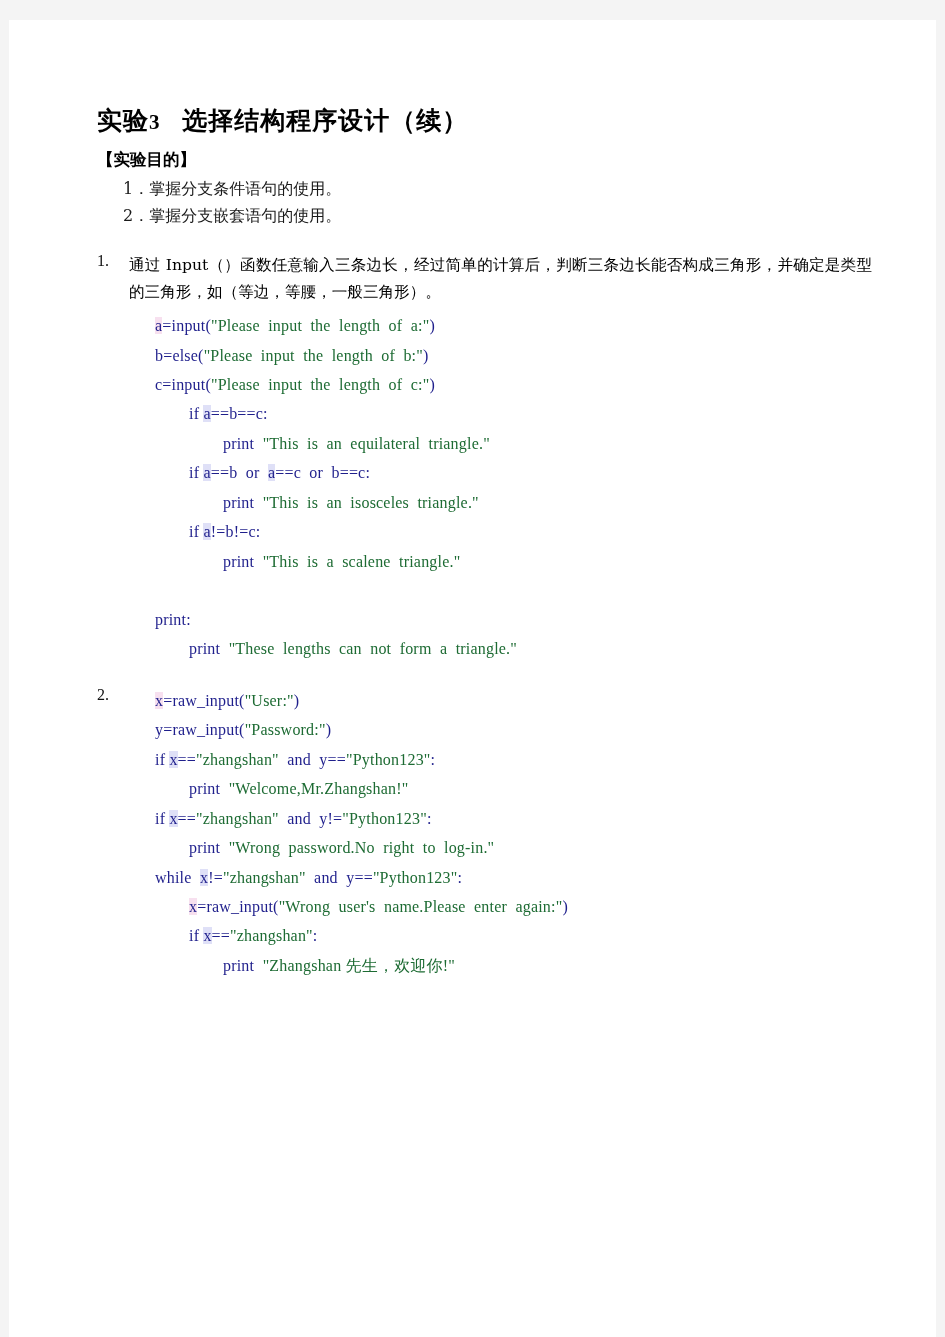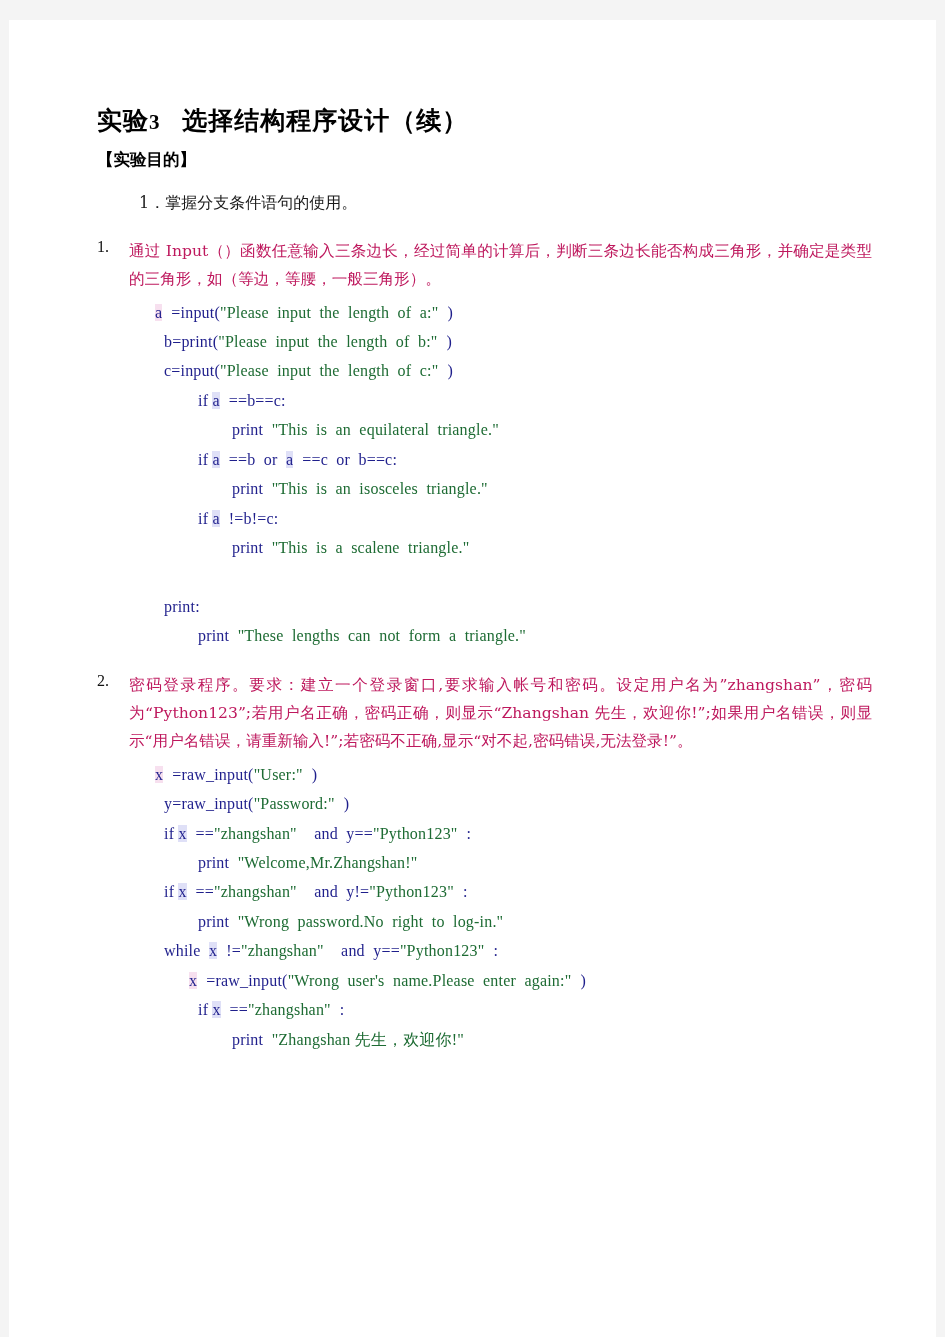--- a/index.html
+++ b/index.html
@@ -48,21 +48,21 @@
   .sec-head {
     font-weight: bold;
     font-size: 16.5px;
     color: #000;
     margin: 6px 0 2px 0;
     line-height: 1.55;
   }
 
   
   .obj-list {
-    margin: 16px;
+    margin: 0;
     padding: 0;
     list-style: none;
   }
   .obj-item {
     font-size: 16px;
     line-height: 1.72;
     padding-left: 26px;
     color: #1a1a1a;
     font-family: "DejaVu Serif", "Liberation Serif", serif;
   }
@@ -80,21 +80,21 @@
     font-size: 16px;
     color: #111;
   }
   .problem-body {
     padding-left: 32px;
   }
   .problem-text {
     font-size: 15.6px;
     line-height: 1.78;
     text-align: justify;
-    color: #be185d;
+    color: #000000;
     font-family: "DejaVu Serif", "Liberation Serif", serif;
     margin: 0;
     text-indent: 0;
   }
 
   
   .code-block {
     margin: 4px 0 0 0;
     padding-left: 26px;
   }
@@ -104,67 +104,67 @@
     white-space: pre;
     color: #1f1f8c;
     font-family: "Liberation Serif", "DejaVu Serif", serif;
     letter-spacing: 0.2px;
   }
   .ind1 { padding-left: 0px; }
   .ind2 { padding-left: 34px; }
   .ind3 { padding-left: 68px; }
   .blankline { height: 29px; }
 
-  .kw   { color: #1f1f8c; padding-left: 9px; }
+  .kw   { color: #1f1f8c; }
   .str  { color: #1d6b33; }
   .id   { color: #1f1f8c; background: #dfe0f7; }
   .idp  { color: #1f1f8c; background: #f7e0ef; }
 </style>
 </head>
 <body>
 
 <div class="page">
   <div class="content">
 
     <h1 class="doc-title">
       <span>实验</span><span class="num">3</span>&nbsp;&nbsp;&nbsp;<span>选择结构程序设计（续）</span>
     </h1>
 
     <div class="sec-head">【实验目的】</div>
 
     <ul class="obj-list">
       <li class="obj-item">1．掌握分支条件语句的使用。</li>
+      <li class="obj-item">2．掌握分支嵌套语句的使用。</li>
     </ul>
 
 
     <div id="problems-container">
         <div class="problem">
           <div class="problem-marker">1.</div>
           <div class="problem-body">
             <p class="problem-text">通过 Input（）函数任意输入三条边长，经过简单的计算后，判断三条边长能否构成三角形，并确定是类型的三角形，如（等边，等腰，一般三角形）。</p>
             <div class="code-block">
               <div class="code-line ind1"><span class="idp">a</span><span class="kw">=input(</span><span class="str">"Please  input  the  length  of  a:"</span><span class="kw">)</span></div>
-              <div class="code-line ind1"><span class="kw">b=print(</span><span class="str">"Please  input  the  length  of  b:"</span><span class="kw">)</span></div>
+              <div class="code-line ind1"><span class="kw">b=else(</span><span class="str">"Please  input  the  length  of  b:"</span><span class="kw">)</span></div>
               <div class="code-line ind1"><span class="kw">c=input(</span><span class="str">"Please  input  the  length  of  c:"</span><span class="kw">)</span></div>
               <div class="code-line ind2"><span class="kw">if </span><span class="id">a</span><span class="kw">==b==c:</span></div>
               <div class="code-line ind3"><span class="kw">print  </span><span class="str">"This  is  an  equilateral  triangle."</span></div>
               <div class="code-line ind2"><span class="kw">if </span><span class="id">a</span><span class="kw">==b  or  </span><span class="id">a</span><span class="kw">==c  or  b==c:</span></div>
               <div class="code-line ind3"><span class="kw">print  </span><span class="str">"This  is  an  isosceles  triangle."</span></div>
               <div class="code-line ind2"><span class="kw">if </span><span class="id">a</span><span class="kw">!=b!=c:</span></div>
               <div class="code-line ind3"><span class="kw">print  </span><span class="str">"This  is  a  scalene  triangle."</span></div>
               <div class="code-line ind1 blankline">&nbsp;</div>
               <div class="code-line ind1"><span class="kw">print:</span></div>
               <div class="code-line ind2"><span class="kw">print  </span><span class="str">"These  lengths  can  not  form  a  triangle."</span></div>
             </div>
           </div>
         </div>
         <div class="problem">
           <div class="problem-marker">2.</div>
           <div class="problem-body">
-            <p class="problem-text">密码登录程序。要求：建立一个登录窗口,要求输入帐号和密码。设定用户名为”zhangshan”，密码为“Python123”;若用户名正确，密码正确，则显示“Zhangshan 先生，欢迎你!”;如果用户名错误，则显示“用户名错误，请重新输入!”;若密码不正确,显示“对不起,密码错误,无法登录!”。</p>
             <div class="code-block">
               <div class="code-line ind1"><span class="idp">x</span><span class="kw">=raw_input(</span><span class="str">"User:"</span><span class="kw">)</span></div>
               <div class="code-line ind1"><span class="kw">y=raw_input(</span><span class="str">"Password:"</span><span class="kw">)</span></div>
               <div class="code-line ind1"><span class="kw">if </span><span class="id">x</span><span class="kw">==</span><span class="str">"zhangshan"</span><span class="kw">  and  y==</span><span class="str">"Python123"</span><span class="kw">:</span></div>
               <div class="code-line ind2"><span class="kw">print  </span><span class="str">"Welcome,Mr.Zhangshan!"</span></div>
               <div class="code-line ind1"><span class="kw">if </span><span class="id">x</span><span class="kw">==</span><span class="str">"zhangshan"</span><span class="kw">  and  y!=</span><span class="str">"Python123"</span><span class="kw">:</span></div>
               <div class="code-line ind2"><span class="kw">print  </span><span class="str">"Wrong  password.No  right  to  log-in."</span></div>
               <div class="code-line ind1"><span class="kw">while  </span><span class="id">x</span><span class="kw">!=</span><span class="str">"zhangshan"</span><span class="kw">  and  y==</span><span class="str">"Python123"</span><span class="kw">:</span></div>
               <div class="code-line ind2"><span class="idp">x</span><span class="kw">=raw_input(</span><span class="str">"Wrong  user's  name.Please  enter  again:"</span><span class="kw">)</span></div>
               <div class="code-line ind2"><span class="kw">if </span><span class="id">x</span><span class="kw">==</span><span class="str">"zhangshan"</span><span class="kw">:</span></div>

